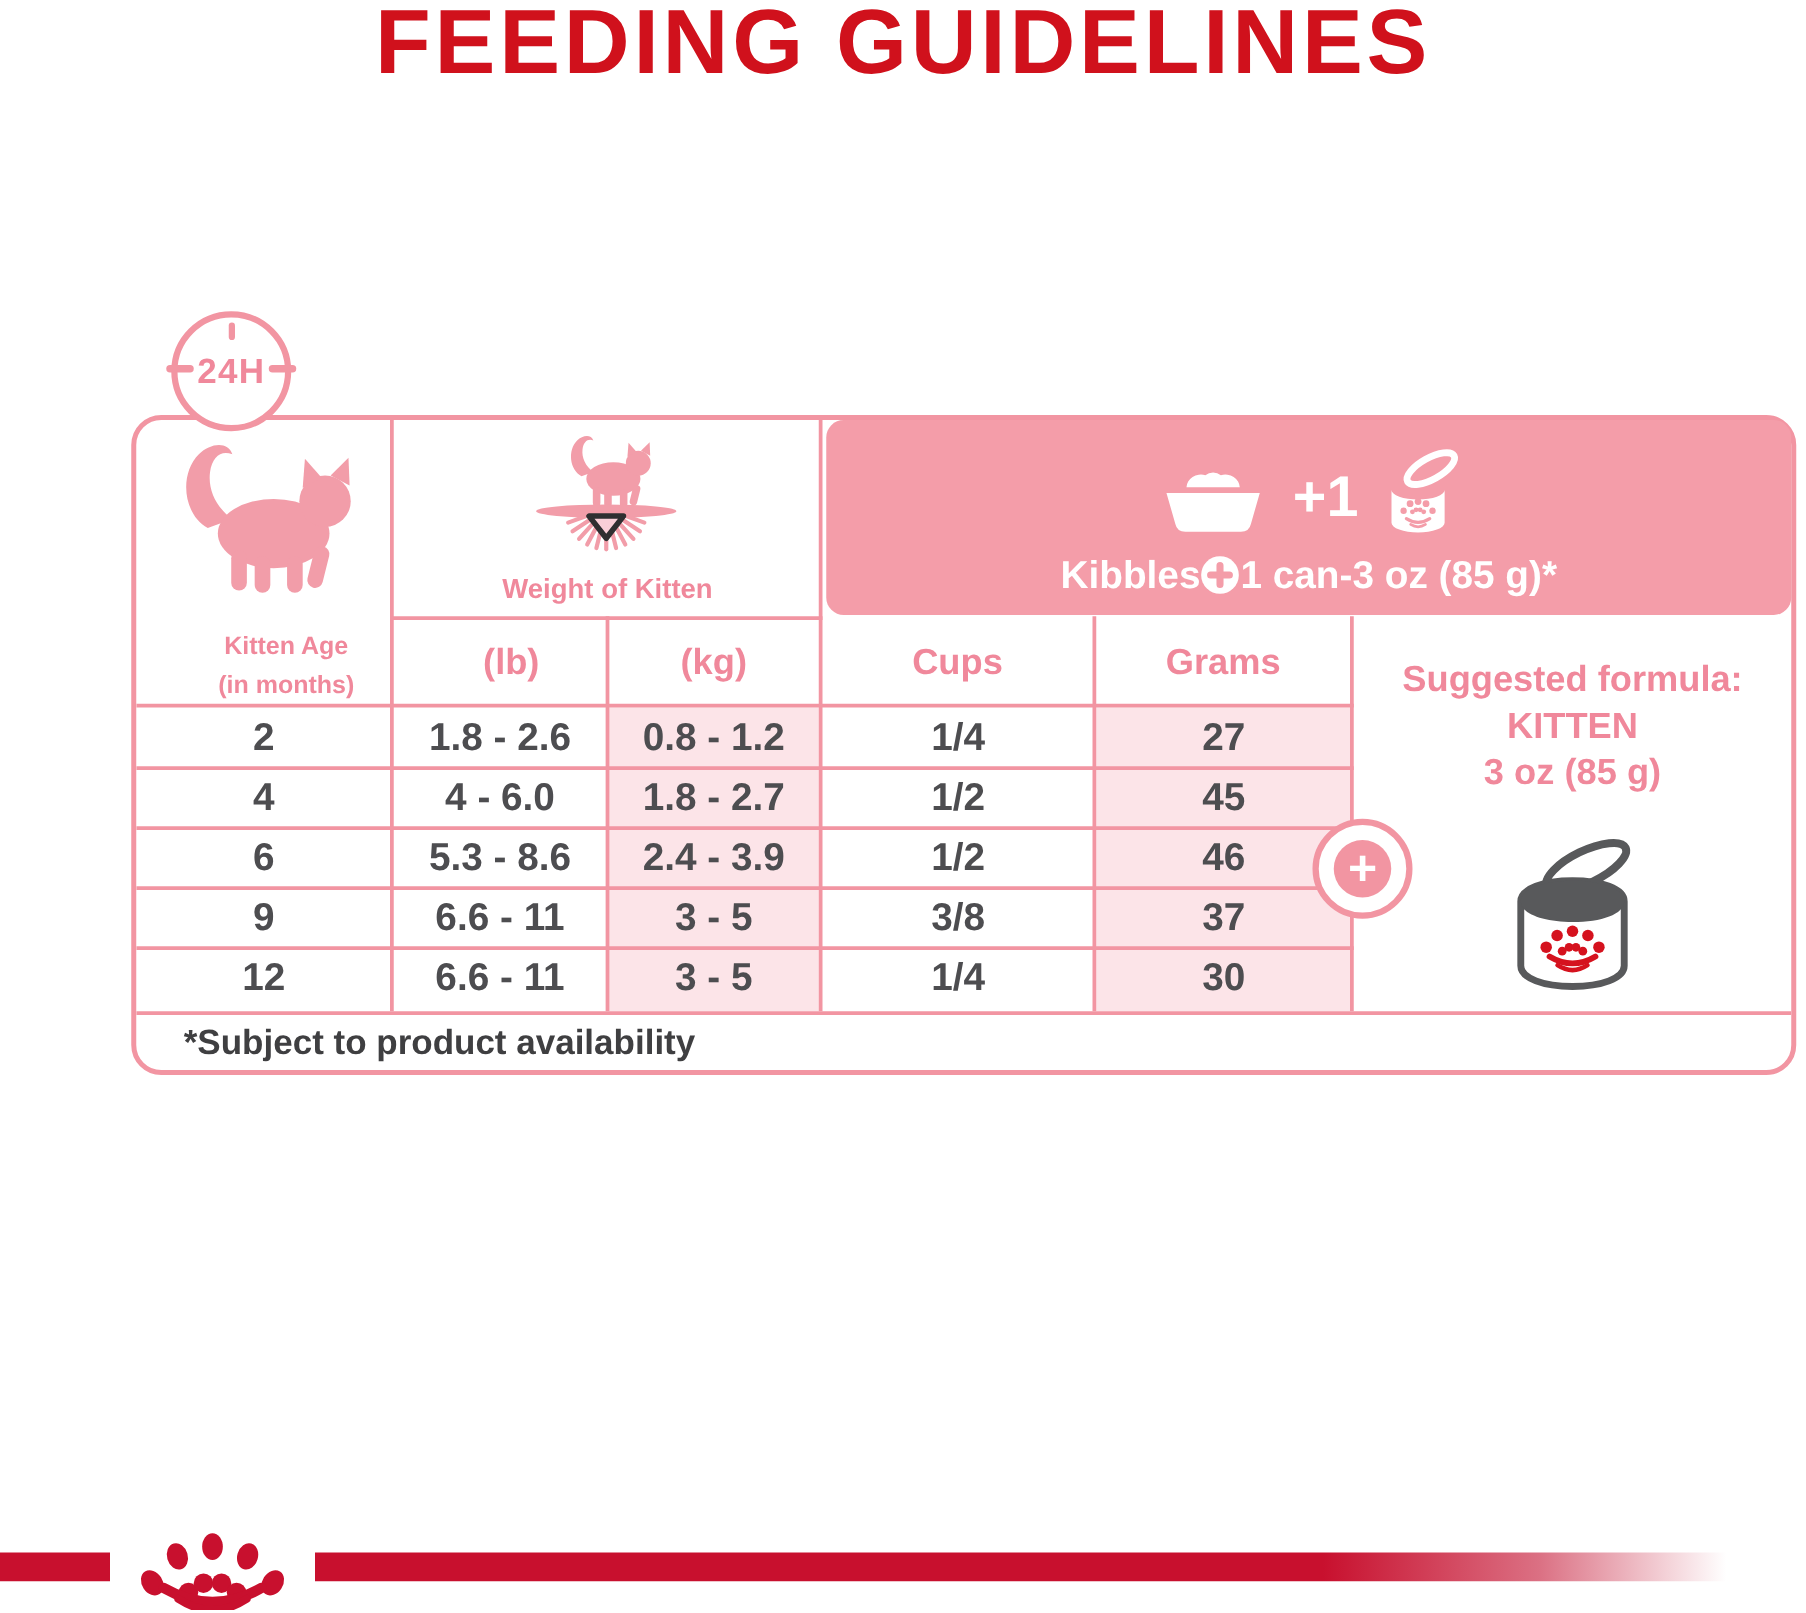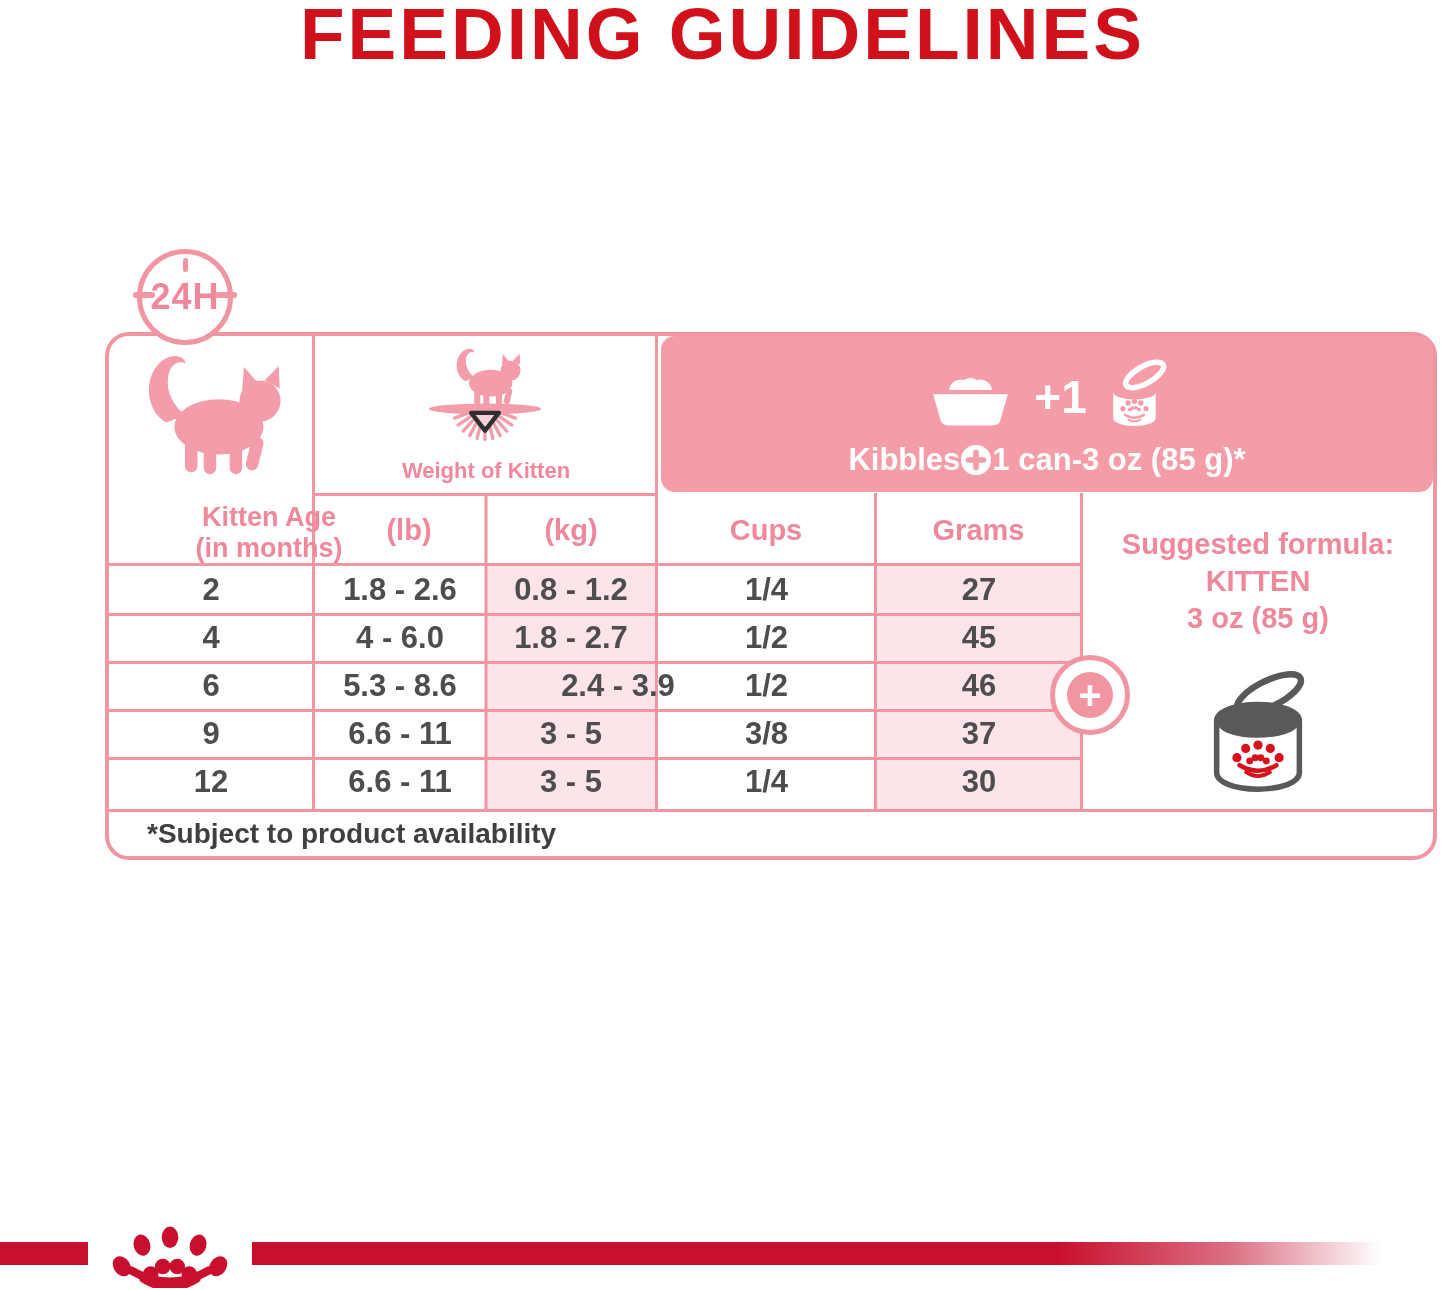--- a/index.html
+++ b/index.html
@@ -5,41 +5,41 @@
   html,body{margin:0;padding:0;background:#fff;}
   .page{position:relative;width:1445px;height:1290px;background:#fff;overflow:hidden;
         font-family:"Liberation Sans",sans-serif;}
 
   .title{position:absolute;top:-8px;left:0;width:100%;text-align:center;
          font-size:73px;font-weight:bold;letter-spacing:3px;color:#D0111C;}
 
   
   .clock{position:absolute;left:137px;top:249px;width:86px;height:86px;background:#fff;
          border:5px solid #F295A2;border-radius:50%;z-index:6;display:flex;align-items:center;
-         justify-content:center;color:#F0889B;font-size:36px;font-weight:bold;letter-spacing:1px;}
+         justify-content:center;color:#F0889B;font-size:28px;font-weight:bold;letter-spacing:1px;}
   .tick-top{position:absolute;left:50%;margin-left:-2.5px;top:4px;width:5px;height:14px;
             background:#F295A2;border-radius:3px;}
   .dash-left{position:absolute;left:-9px;top:38px;width:22px;height:6px;background:#F295A2;border-radius:3px;}
   .dash-right{position:absolute;right:-9px;top:38px;width:22px;height:6px;background:#F295A2;border-radius:3px;}
 
   
   .table{position:absolute;left:105px;top:332px;width:1332px;height:528px;border:4px solid #F295A2;
          border-radius:24px;background:#fff;box-sizing:border-box;}
   .grid{position:absolute;left:0;top:0;width:1324px;height:520px;}
 
   .banner{position:absolute;left:552px;top:0;width:772px;height:156px;background:#F49DA9;
           border-radius:14px;display:flex;flex-direction:column;align-items:center;
           justify-content:center;color:#fff;z-index:2;}
   .banner-icons{display:flex;align-items:center;gap:16px;height:86px;margin-top:4px;}
   .plus-one{font-size:46px;font-weight:bold;}
   .banner-line{display:flex;align-items:center;font-size:31px;font-weight:bold;margin-top:2px;}
 
   .kitten-big{position:absolute;left:25px;top:6px;width:152px;height:134px;color:#F29DA9;}
-  .kitten-age{position:absolute;left:0;top:166px;width:240px;text-align:center;font-size:27px;
-              font-weight:bold;color:#F0889B;line-height:31px;z-index:2;padding-left:40px;}
+  .kitten-age{position:absolute;left:0;top:166px;width:240px;text-align:center;font-size:20px;
+              font-weight:bold;color:#F0889B;line-height:31px;z-index:2;}
   .scale-icon{position:absolute;left:297px;top:8px;width:158px;height:122px;color:#F29DA9;}
   .weight-label{position:absolute;left:204px;top:122px;width:346px;text-align:center;font-size:22px;
                 font-weight:bold;color:#F0889B;z-index:2;}
   .subhead{position:absolute;top:162px;height:64px;display:flex;align-items:center;justify-content:center;
            font-size:29px;font-weight:bold;color:#F0889B;z-index:2;}
   .t-row{position:absolute;left:0;width:974px;height:48px;z-index:2;}
   .t-cell{position:absolute;top:0;height:48px;display:flex;align-items:center;justify-content:center;
           font-size:31px;font-weight:bold;color:#4D4D50;}
   .suggested{position:absolute;left:974px;top:190px;width:350px;text-align:center;font-size:29px;
              font-weight:bold;color:#F0889B;line-height:37px;z-index:2;}
@@ -189,21 +189,21 @@
     <div class="t-row" style="top:278px;">
       <span class="t-cell" style="left:0;width:204px;">4</span>
       <span class="t-cell" style="left:205px;width:172px;">4 - 6.0</span>
       <span class="t-cell" style="left:378px;width:168px;">1.8 - 2.7</span>
       <span class="t-cell" style="left:548px;width:219px;">1/2</span>
       <span class="t-cell" style="left:768px;width:204px;">45</span>
     </div>
     <div class="t-row" style="top:326px;">
       <span class="t-cell" style="left:0;width:204px;">6</span>
       <span class="t-cell" style="left:205px;width:172px;">5.3 - 8.6</span>
-      <span class="t-cell" style="left:378px;width:168px;padding-left:47px;">2.4 - 3.9</span>
+      <span class="t-cell" style="left:378px;width:168px;">2.4 - 3.9</span>
       <span class="t-cell" style="left:548px;width:219px;">1/2</span>
       <span class="t-cell" style="left:768px;width:204px;">46</span>
     </div>
     <div class="t-row" style="top:374px;">
       <span class="t-cell" style="left:0;width:204px;">9</span>
       <span class="t-cell" style="left:205px;width:172px;">6.6 - 11</span>
       <span class="t-cell" style="left:378px;width:168px;">3 - 5</span>
       <span class="t-cell" style="left:548px;width:219px;">3/8</span>
       <span class="t-cell" style="left:768px;width:204px;">37</span>
     </div>

